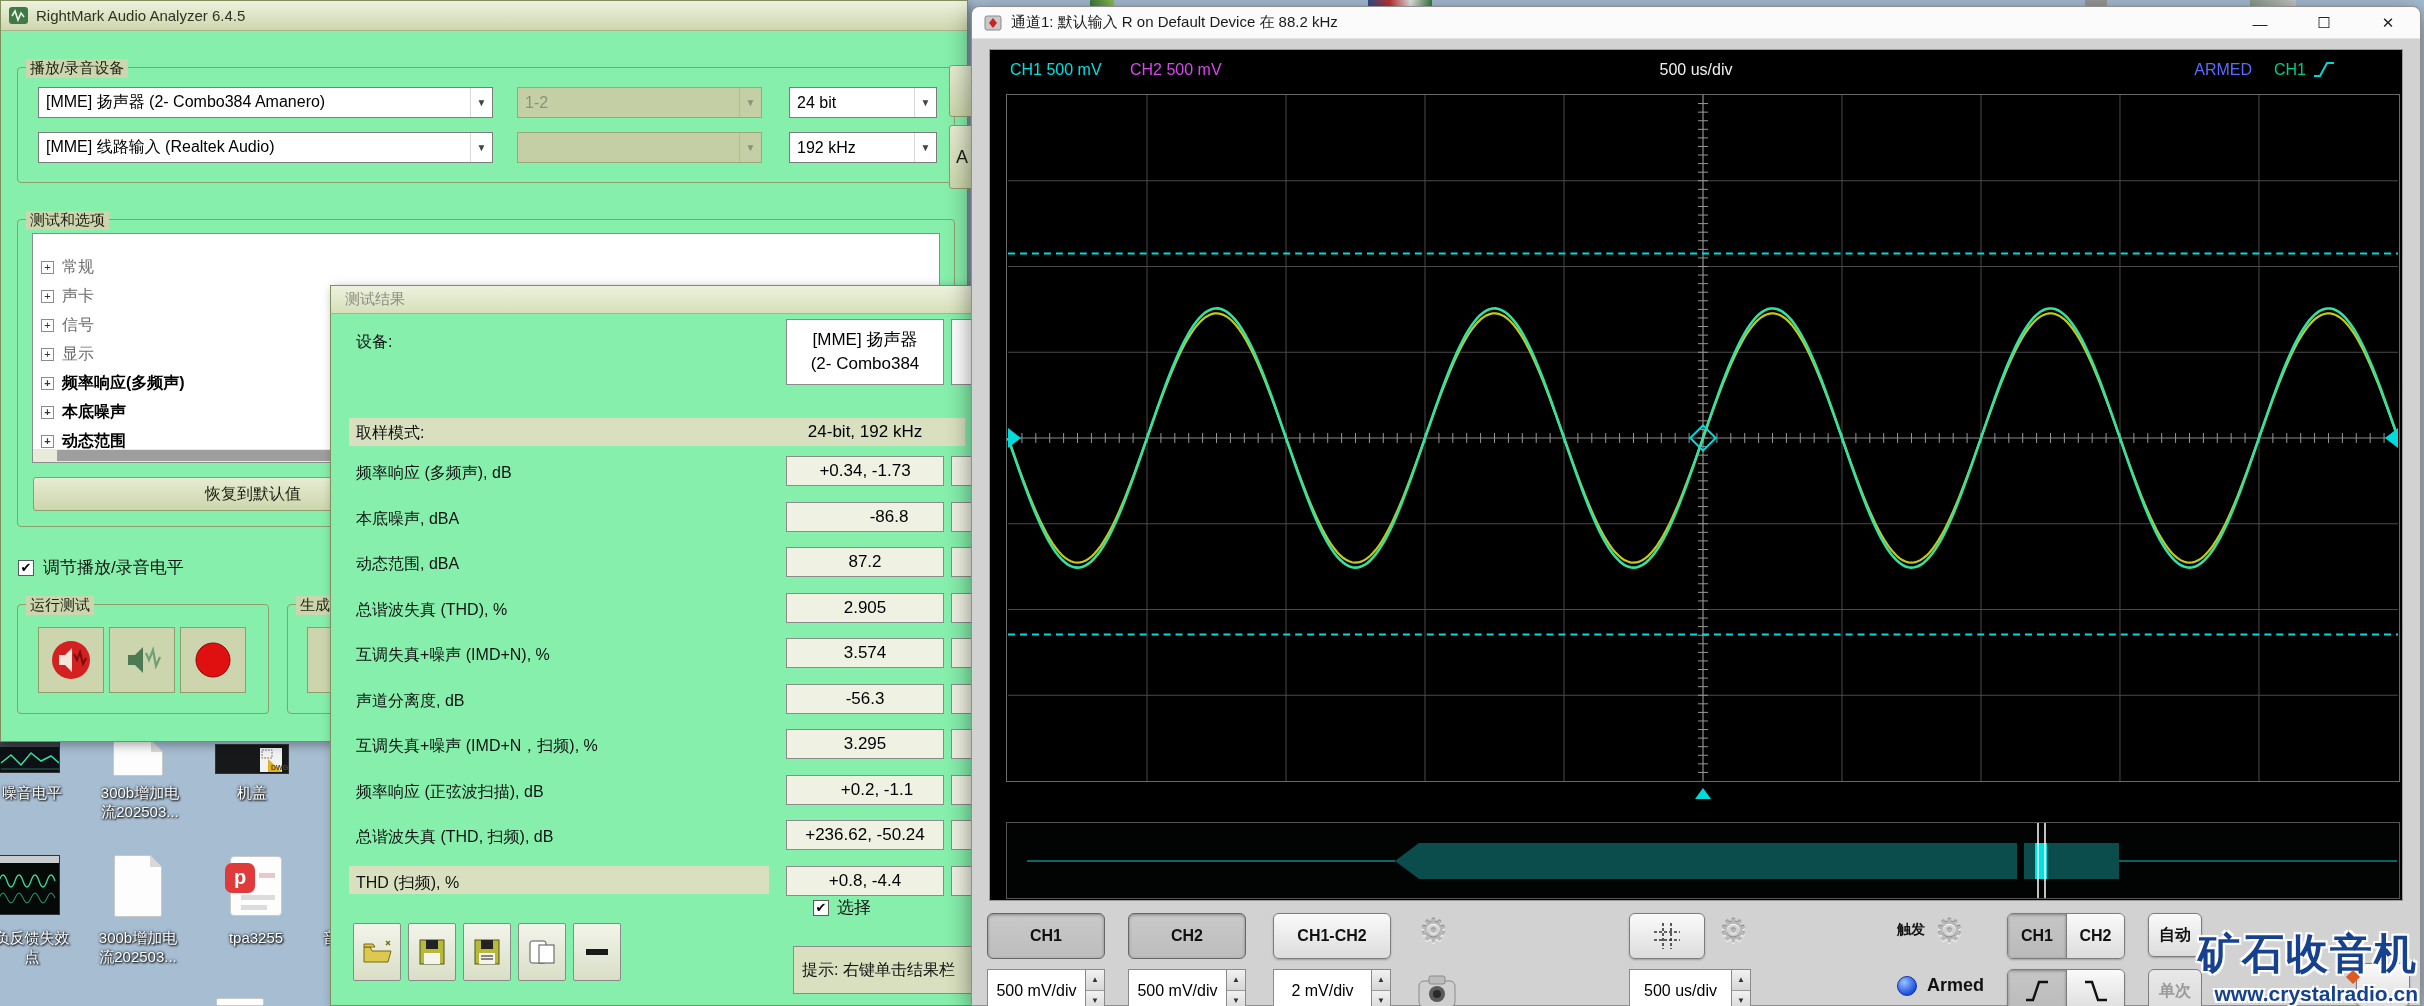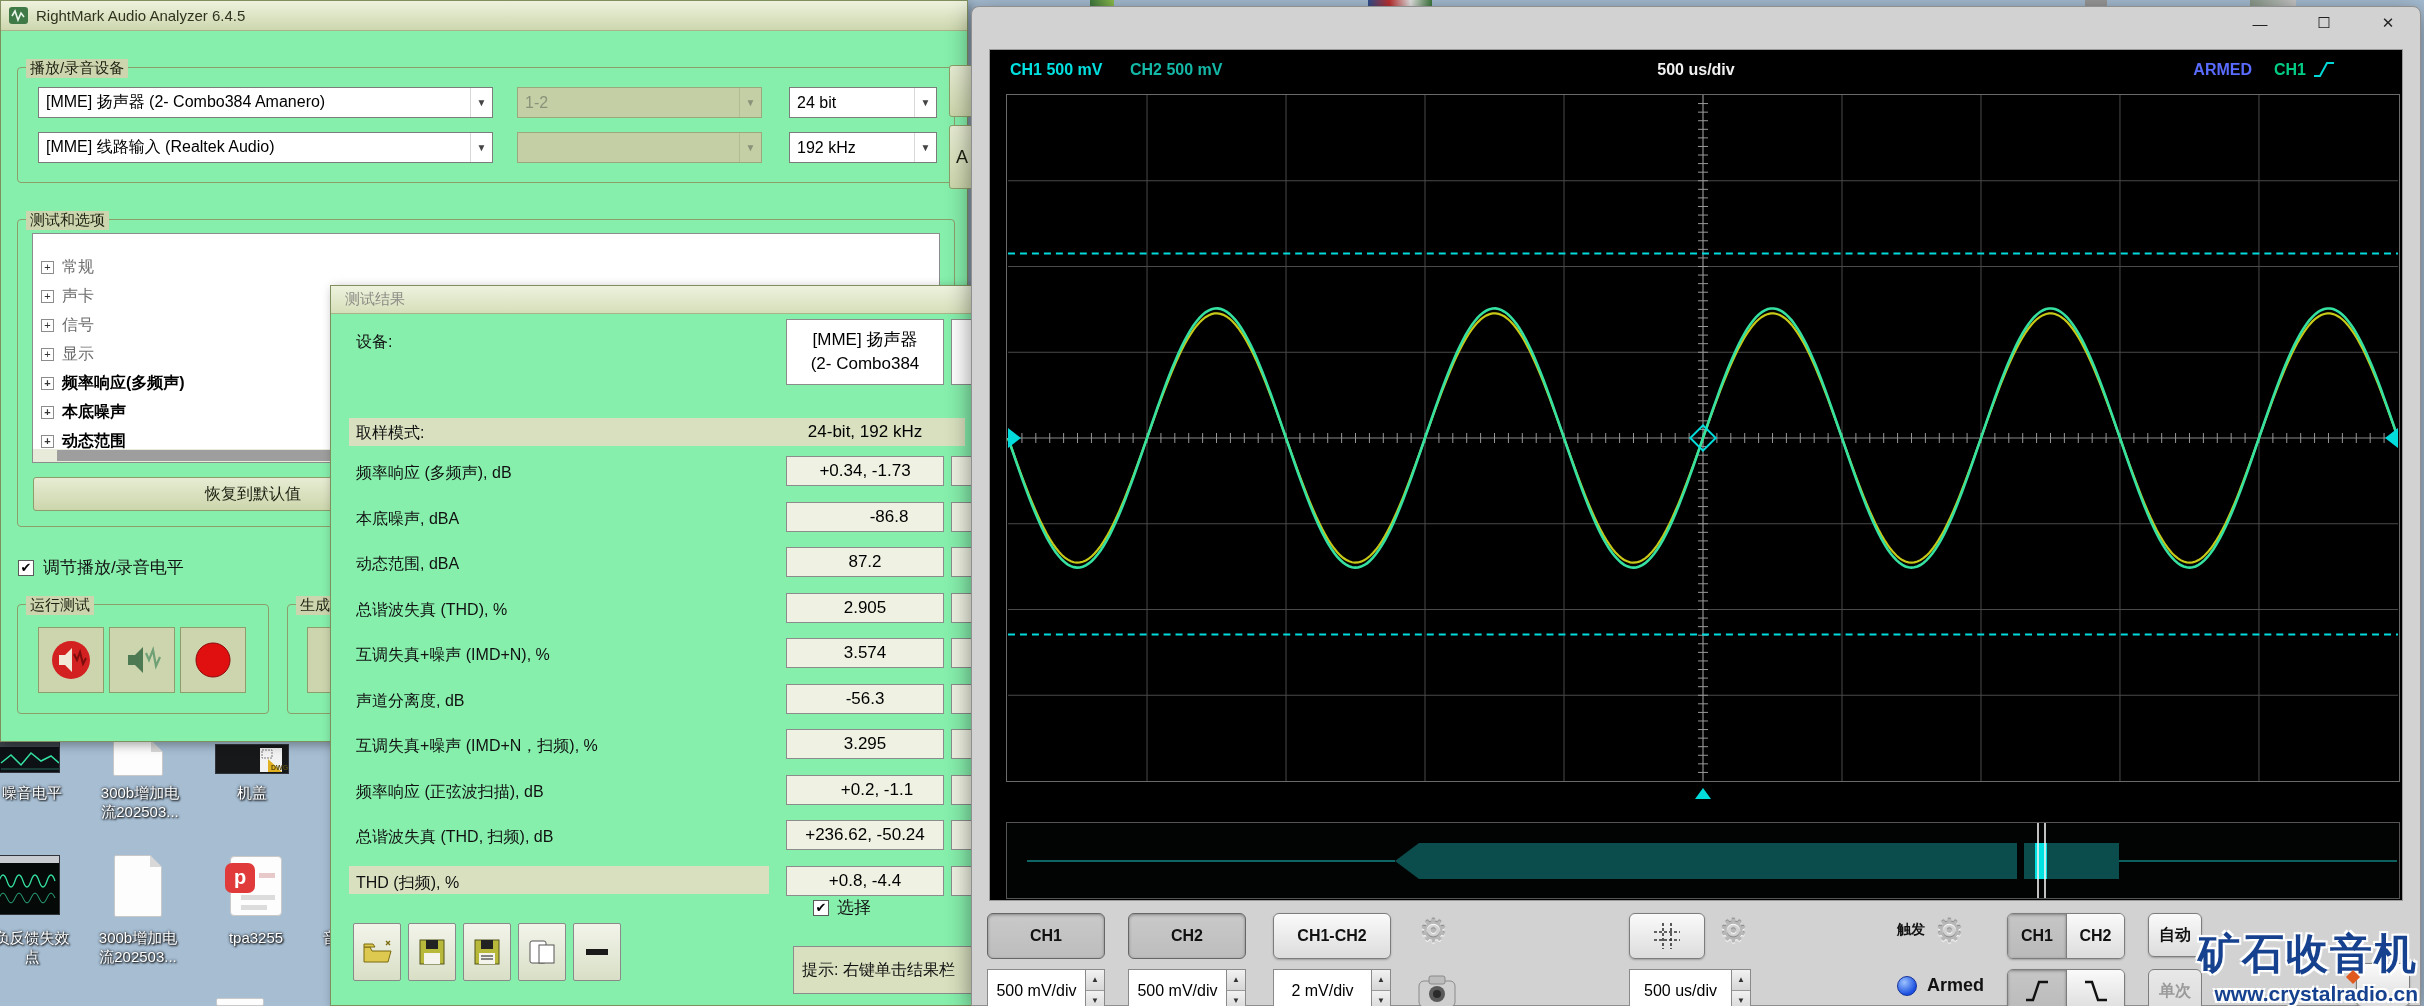--- a/index.html
+++ b/index.html
@@ -53,21 +53,21 @@
   .scope-win { position:absolute; left:971px; top:6px; width:1450px; height:1000px;
     background:#d2d2d2; border:1px solid #8f8f8f; border-radius:8px 8px 0 0;
     box-shadow:0 6px 24px rgba(0,0,0,.45); }
   .scope-title { position:absolute; left:0; top:0; right:0; height:32px; background:#fbfbfb;
     border-radius:8px 8px 0 0; border-bottom:1px solid #e4e4e4; display:flex; align-items:center;
     font-size:15px; color:#1b1b1b; padding-left:12px; }
   .win-ctl { position:absolute; top:0; width:64px; height:32px; display:flex; align-items:center;
     justify-content:center; font-size:15px; color:#222; }
   .blackpanel { position:absolute; left:17px; top:42px; width:1414px; height:852px; background:#000;
     border:1px solid #9a9a9a; }
-  .statusbar { position:absolute; left:0; top:0; right:0; height:40px; font-weight:bold; font-size:16px; }
+  .statusbar { position:absolute; left:0; top:0; right:0; height:40px; font-weight:normal; font-size:16px; }
   .grat { position:absolute; left:16px; top:44px; width:1394px; height:688px; border:1px solid #6a6a6a; background:#000; }
   .trig-tri { position:absolute; width:0; height:0; border-left:8px solid transparent;
     border-right:8px solid transparent; border-bottom:11px solid #00dcdc; }
   .bufferbar { position:absolute; left:16px; top:772px; width:1394px; height:77px; border:1px solid #555; background:#020404; }
 
   
   .sbtn { position:absolute; height:46px; border:1.5px solid #7d7d7d; border-radius:6px;
     background:linear-gradient(#fafafa,#dcdcdc); display:flex; align-items:center; justify-content:center;
     font-weight:bold; font-size:16px; color:#111; box-shadow:0 1px 2px rgba(0,0,0,.25); }
   .sbtn.pressed { background:linear-gradient(#c9c9c9,#bdbdbd); box-shadow:inset 0 1px 3px rgba(0,0,0,.35); border-color:#666; }
@@ -370,29 +370,36 @@
     <div class="abs" style="left:482px;top:610px;display:flex;align-items:center;gap:8px;font-size:17px;color:#111;">
       <span class="cbox">✔</span>
       <span>选择</span>
     </div>
     <div class="abs" style="left:462px;top:660px;width:182px;height:48px;background:#d9e0bf;border:1px solid #8c8c8c;display:flex;align-items:center;padding-left:8px;font-size:16px;color:#111;white-space:nowrap;overflow:hidden;">
       <span>提示: 右键单击结果栏</span>
     </div>
   </div>
 
   <div class="scope-win">
+    <div class="scope-title">
+      <svg width="18" height="18" style="margin-right:9px;">
+        <rect x="1" y="2" width="16" height="14" rx="2" fill="#c9c9c9" stroke="#8a8a8a"></rect>
+        <polygon points="9,4 13,9 9,14 5,9" fill="#cc2222"></polygon>
+      </svg>
+      <span>通道1: 默认输入 R on Default Device 在 88.2 kHz</span>
+    </div>
     <div class="win-ctl" style="right:128px;">—</div>
     <div class="win-ctl" style="right:64px;">☐</div>
     <div class="win-ctl" style="right:0;">✕</div>
 
     <div class="blackpanel">
 
       <div class="statusbar">
         <span class="abs" style="left:20px;top:11px;color:#00e0e0;">CH1 500 mV</span>
-        <span class="abs" style="left:140px;top:11px;color:#14b8a6;">CH2 500 mV</span>
+        <span class="abs" style="left:140px;top:11px;color:#d946ef;">CH2 500 mV</span>
         <span class="abs" style="left:0;right:0;top:11px;text-align:center;color:#f0f0f0;">500 us/div</span>
         <span class="abs" style="right:150px;top:11px;color:#5a6cff;">ARMED</span>
         <span class="abs" style="right:96px;top:11px;color:#00cc84;">CH1</span>
         <svg class="abs" style="right:66px;top:10px;" width="24" height="20">
           <polyline points="2,16 8,16 15,3 22,3" stroke="#00d8d8" stroke-width="2" fill="none"></polyline>
         </svg>
       </div>
 
       <svg class="grat" id="grat" viewBox="0 0 1394 688">
           <line x1="139.4" y1="0" x2="139.4" y2="688" stroke="#4a4a4a" stroke-width="1"></line>

